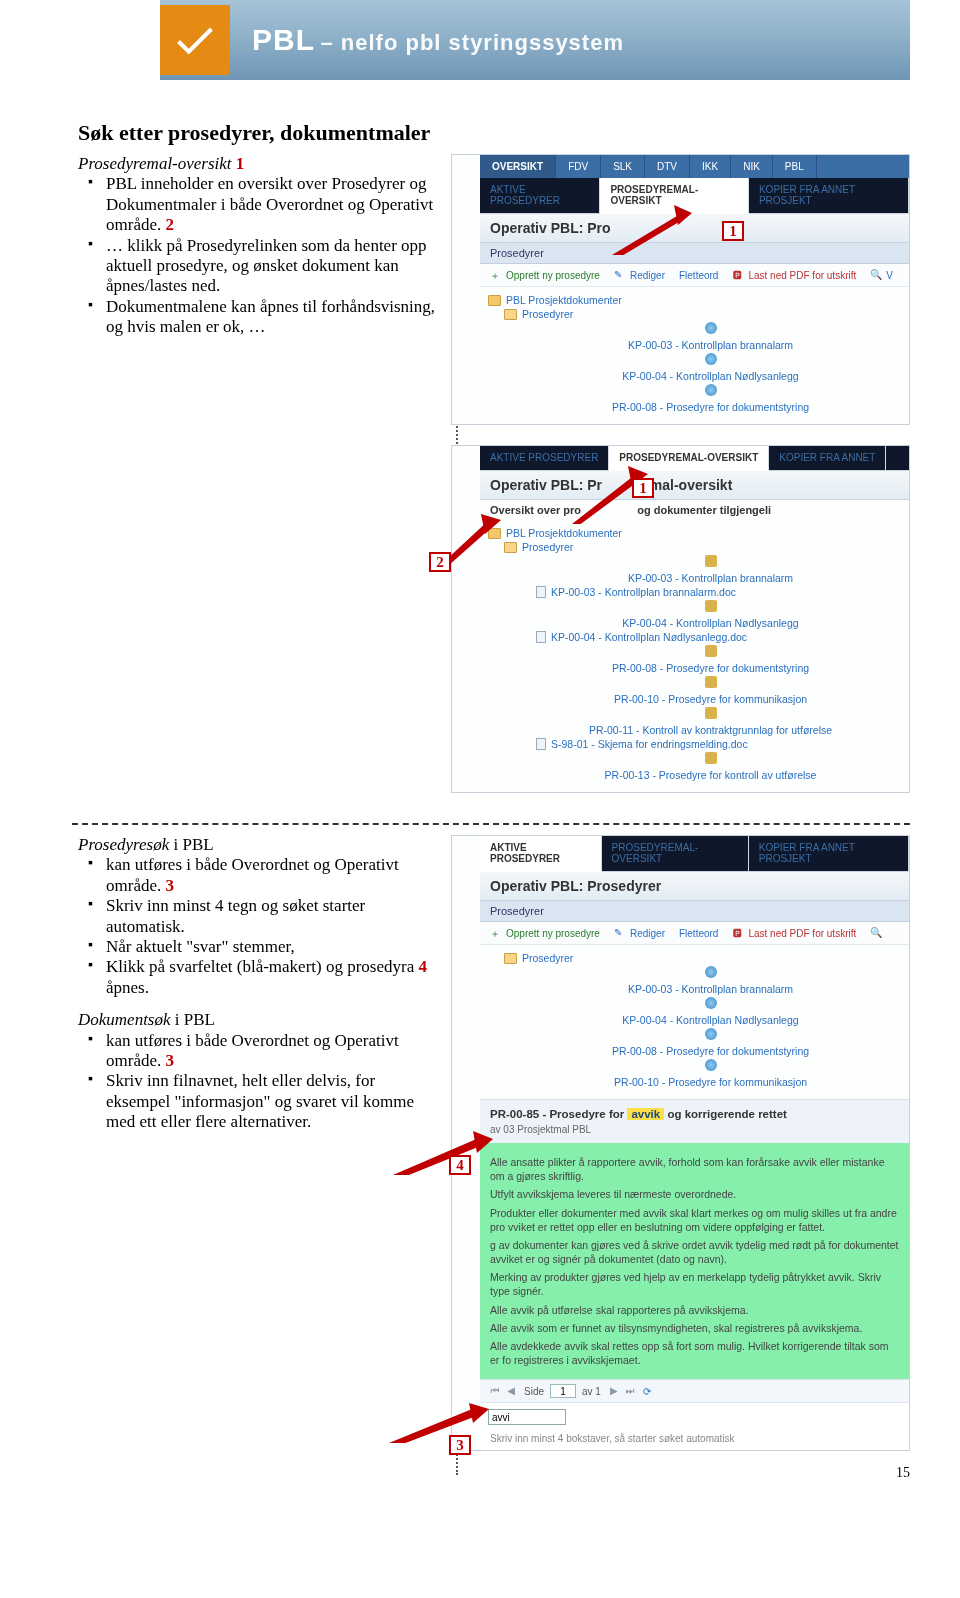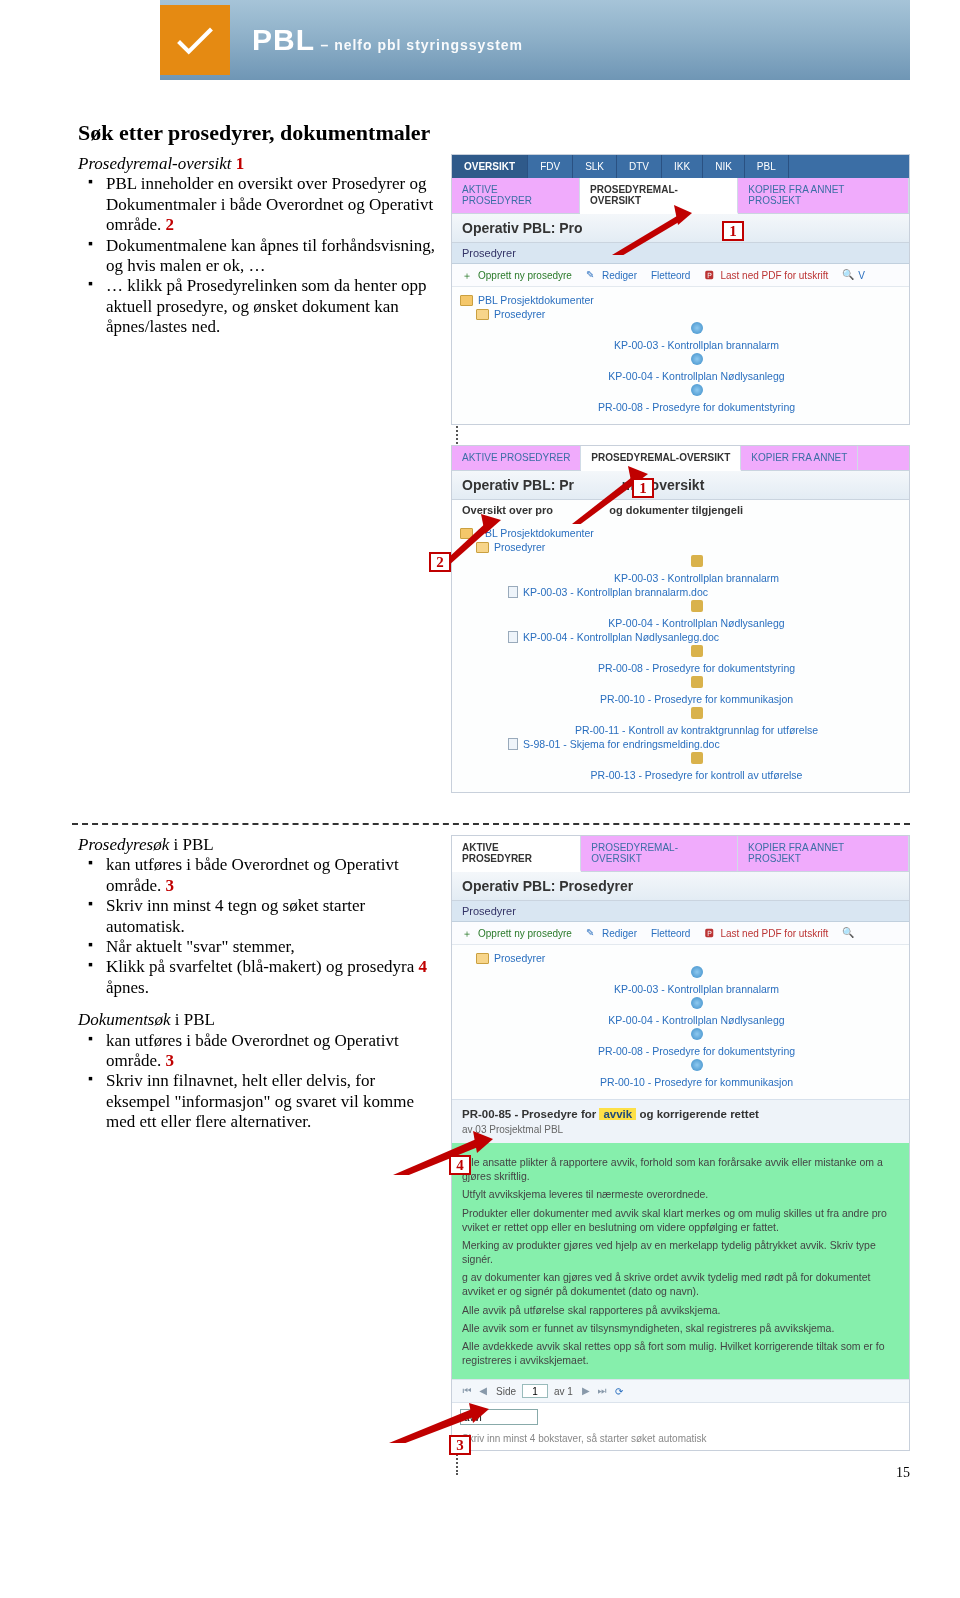--- a/index.html
+++ b/index.html
@@ -27,21 +27,21 @@
   .banner-check {
     width: 70px; height: 70px;
     background: #e58a12;
     display: flex; align-items:center; justify-content:center;
     margin-right: 22px;
     position: relative;
   }
   .banner-check svg { width: 50px; height: 50px; }
   .banner-text { font-family: Arial, sans-serif; font-weight: bold; letter-spacing: 1px; }
   .banner-text .pbl { font-size: 30px; }
-  .banner-text .sub { font-size: 14px; opacity: .95; }
+  .banner-text .sub { font-size: 22px; opacity: .95; }
 
   .content {
     padding: 20px 50px 40px 78px;
     position: relative;
   }
   .section-title {
     font-size: 22px;
     font-weight: bold;
     margin: 20px 0 8px 0;
   }
@@ -70,31 +70,32 @@
   }
 
   
   .ss {
     font-family: Verdana, Arial, sans-serif;
     font-size: 11px;
     color: #333;
     border: 1px solid #c8d0db;
     background: #fdfefe;
     position: relative;
+    padding-left: 28px;
   }
   .ss + .ss { margin-top: 20px; }
   .tabs-top {
     display: flex; background: #3b6ea5; color: #fff; font-size: 10px;
   }
   .tabs-top .tab {
     padding: 6px 12px; border-right: 1px solid #2a5182;
   }
   .tabs-top .tab.active { background: #2f5a8a; font-weight: bold; }
   .subtabs {
-    display: flex; background: #f0abfc; border-bottom: 1px solid #cad4df; font-size: 10px;
+    display: flex; background: #0f172a; border-bottom: 1px solid #cad4df; font-size: 10px;
   }
   .subtabs .stab {
     padding: 6px 10px; color: #3b6ea5; border-right: 1px solid #d0dbe6;
   }
   .subtabs .stab.active { background: #fff; color:#333; font-weight: bold; border-bottom: 2px solid #fff; margin-bottom: -1px;}
   .titlebar {
     background: linear-gradient(#f4f7fa,#e3ecf4);
     font-weight: bold; font-size: 14px; padding: 6px 10px; color: #333;
     border-bottom: 1px solid #cad4df;
   }
@@ -190,22 +191,22 @@
 
     <div class="leftcol">
       <div class="para">
         <span class="subhead">Prosedyremal-oversikt</span>
         <span class="red">1</span>
         <ul>
           <li>
             <span>PBL inneholder en oversikt over Prosedyrer og Dokumentmaler i både Overordnet og Operativt område.</span>
             <span class="red">2</span>
           </li>
+          <li>… klikk på Prosedyrelinken som da henter opp aktuell prosedyre, og ønsket dokument kan åpnes/lastes ned.</li>
           <li>Dokumentmalene kan åpnes til forhåndsvisning, og hvis malen er ok, …</li>
-          <li>… klikk på Prosedyrelinken som da henter opp aktuell prosedyre, og ønsket dokument kan åpnes/lastes ned.</li>
         </ul>
       </div>
     </div>
 
     <div class="rightcol">
 
       <div class="ss" style="position:relative;">
         <div class="tabs-top">
           <div class="tab active">OVERSIKT</div>
           <div class="tab">FDV</div>
@@ -438,22 +439,22 @@
         <div class="desc-panel" style="border-top:1px solid #d7e1ec; background:#eef3f9;">
           <div class="dtitle">
             <span>PR-00-85 - Prosedyre for </span><b class="highlight">avvik</b><span> og korrigerende rettet</span>
           </div>
           <div style="font-size:10px; color:#666;">av 03 Prosjektmal PBL</div>
         </div>
         <div class="desc-panel">
           <p>Alle ansatte plikter å rapportere avvik, forhold som kan forårsake avvik eller mistanke om a gjøres skriftlig.</p>
           <p>Utfylt avvikskjema leveres til nærmeste overordnede.</p>
           <p>Produkter eller dokumenter med avvik skal klart merkes og om mulig skilles ut fra andre pro vviket er rettet opp eller en beslutning om videre oppfølging er fattet.</p>
+          <p>g av dokumenter kan gjøres ved å skrive ordet avvik tydelig med rødt på for dokumentet avviket er og signér på dokumentet (dato og navn).</p>
           <p>Merking av produkter gjøres ved hjelp av en merkelapp tydelig påtrykket avvik. Skriv type signér.</p>
-          <p>g av dokumenter kan gjøres ved å skrive ordet avvik tydelig med rødt på for dokumentet avviket er og signér på dokumentet (dato og navn).</p>
           <p>Alle avvik på utførelse skal rapporteres på avvikskjema.</p>
           <p>Alle avvik som er funnet av tilsynsmyndigheten, skal registreres på avvikskjema.</p>
           <p>Alle avdekkede avvik skal rettes opp så fort som mulig. Hvilket korrigerende tiltak som er fo registreres i avvikskjemaet.</p>
         </div>
 
         <div class="footer">
           <div class="nav">
                 <span>⏮</span>
                 <span>◀</span>
               </div>

